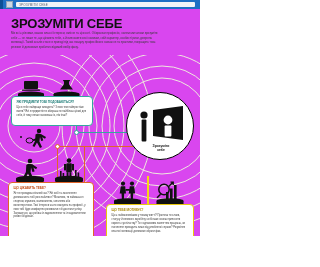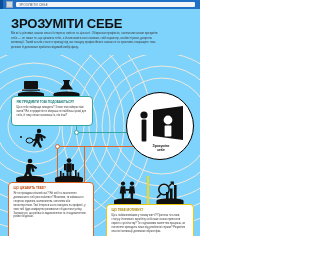--- a/index.html
+++ b/index.html
@@ -2,21 +2,21 @@
 <html><head>
 <meta charset="utf-8">
 <style>
   html,body{margin:0;padding:0;}
   body{
     width:200px;height:267px;overflow:hidden;
     background:#ffffff;
     font-family:"Liberation Sans", sans-serif;
     -webkit-font-smoothing:antialiased;
   }
-  .page{position:relative;width:200px;height:236px;overflow:hidden;background:#7dd3fc;}
+  .page{position:relative;width:200px;height:236px;overflow:hidden;background:#d946ef;}
 
   
   .topbar{
     position:absolute;left:0;top:0;width:200px;height:9px;
     background:#1f6fc4;
     display:flex;align-items:center;
   }
   .topbar-accent{width:3px;height:9px;background:#0d4f96;}
   .topbar-icon{
     width:5px;height:5px;margin-left:3px;background:#cfd8e3;

